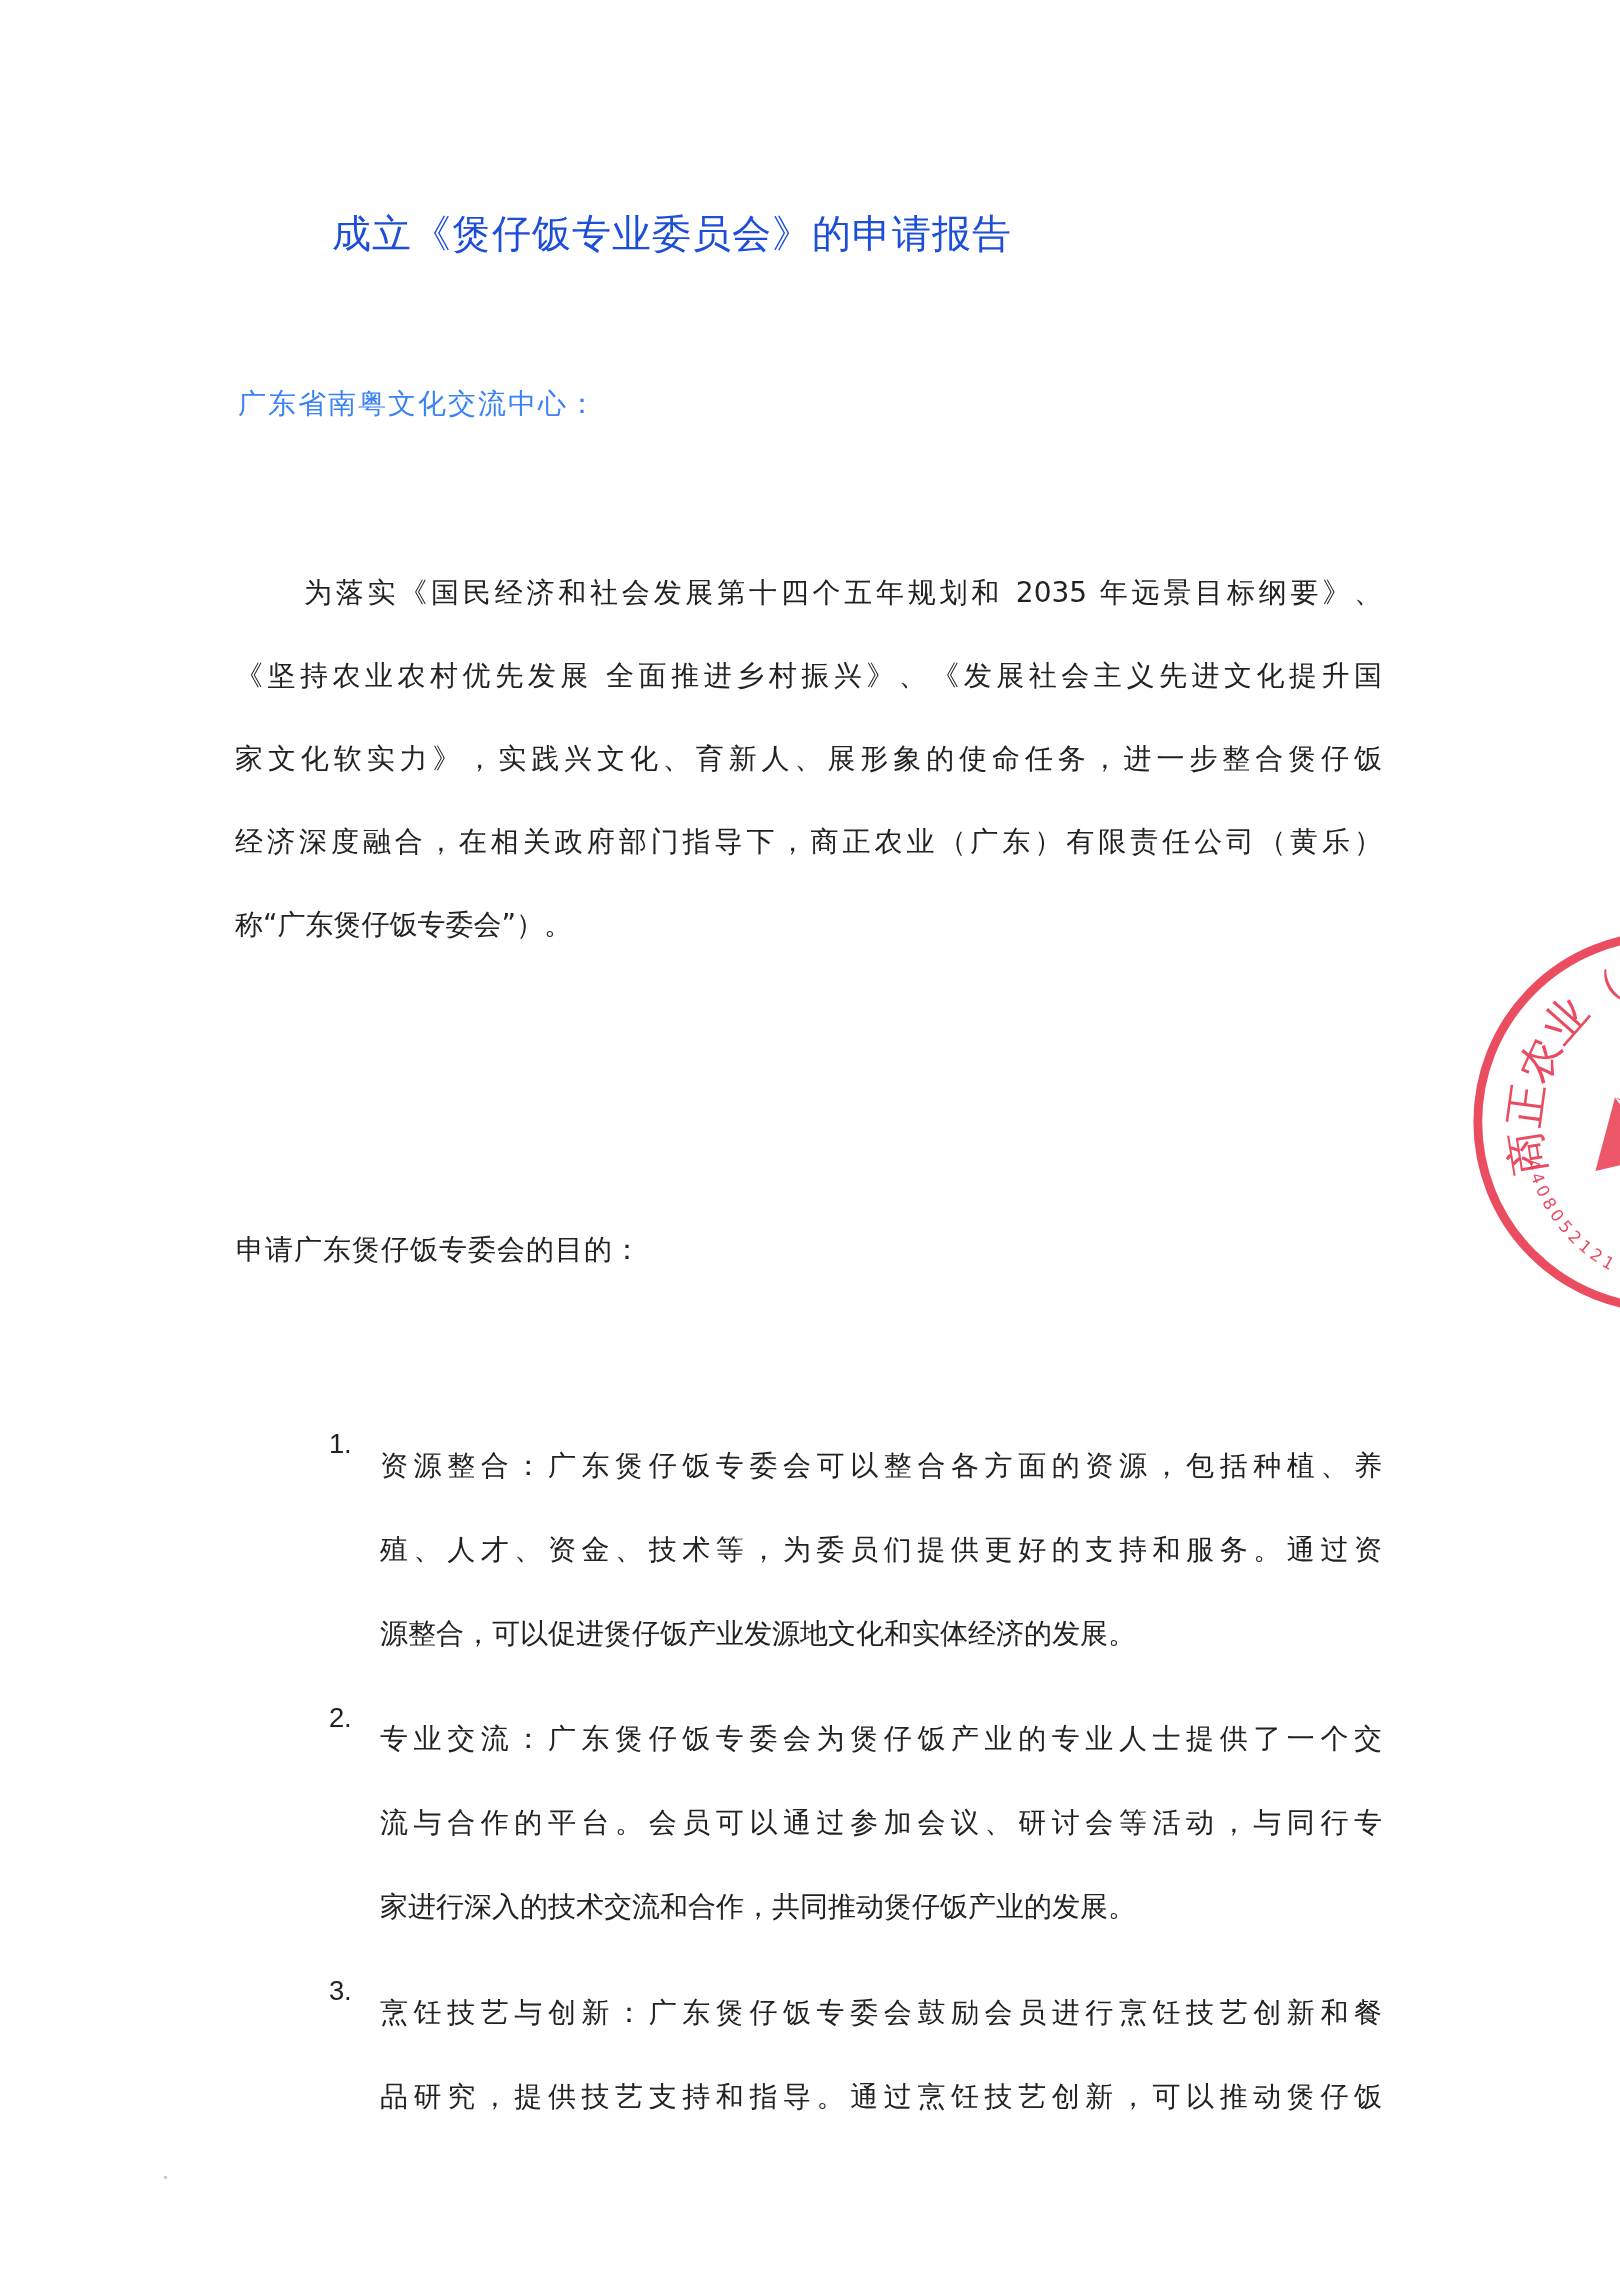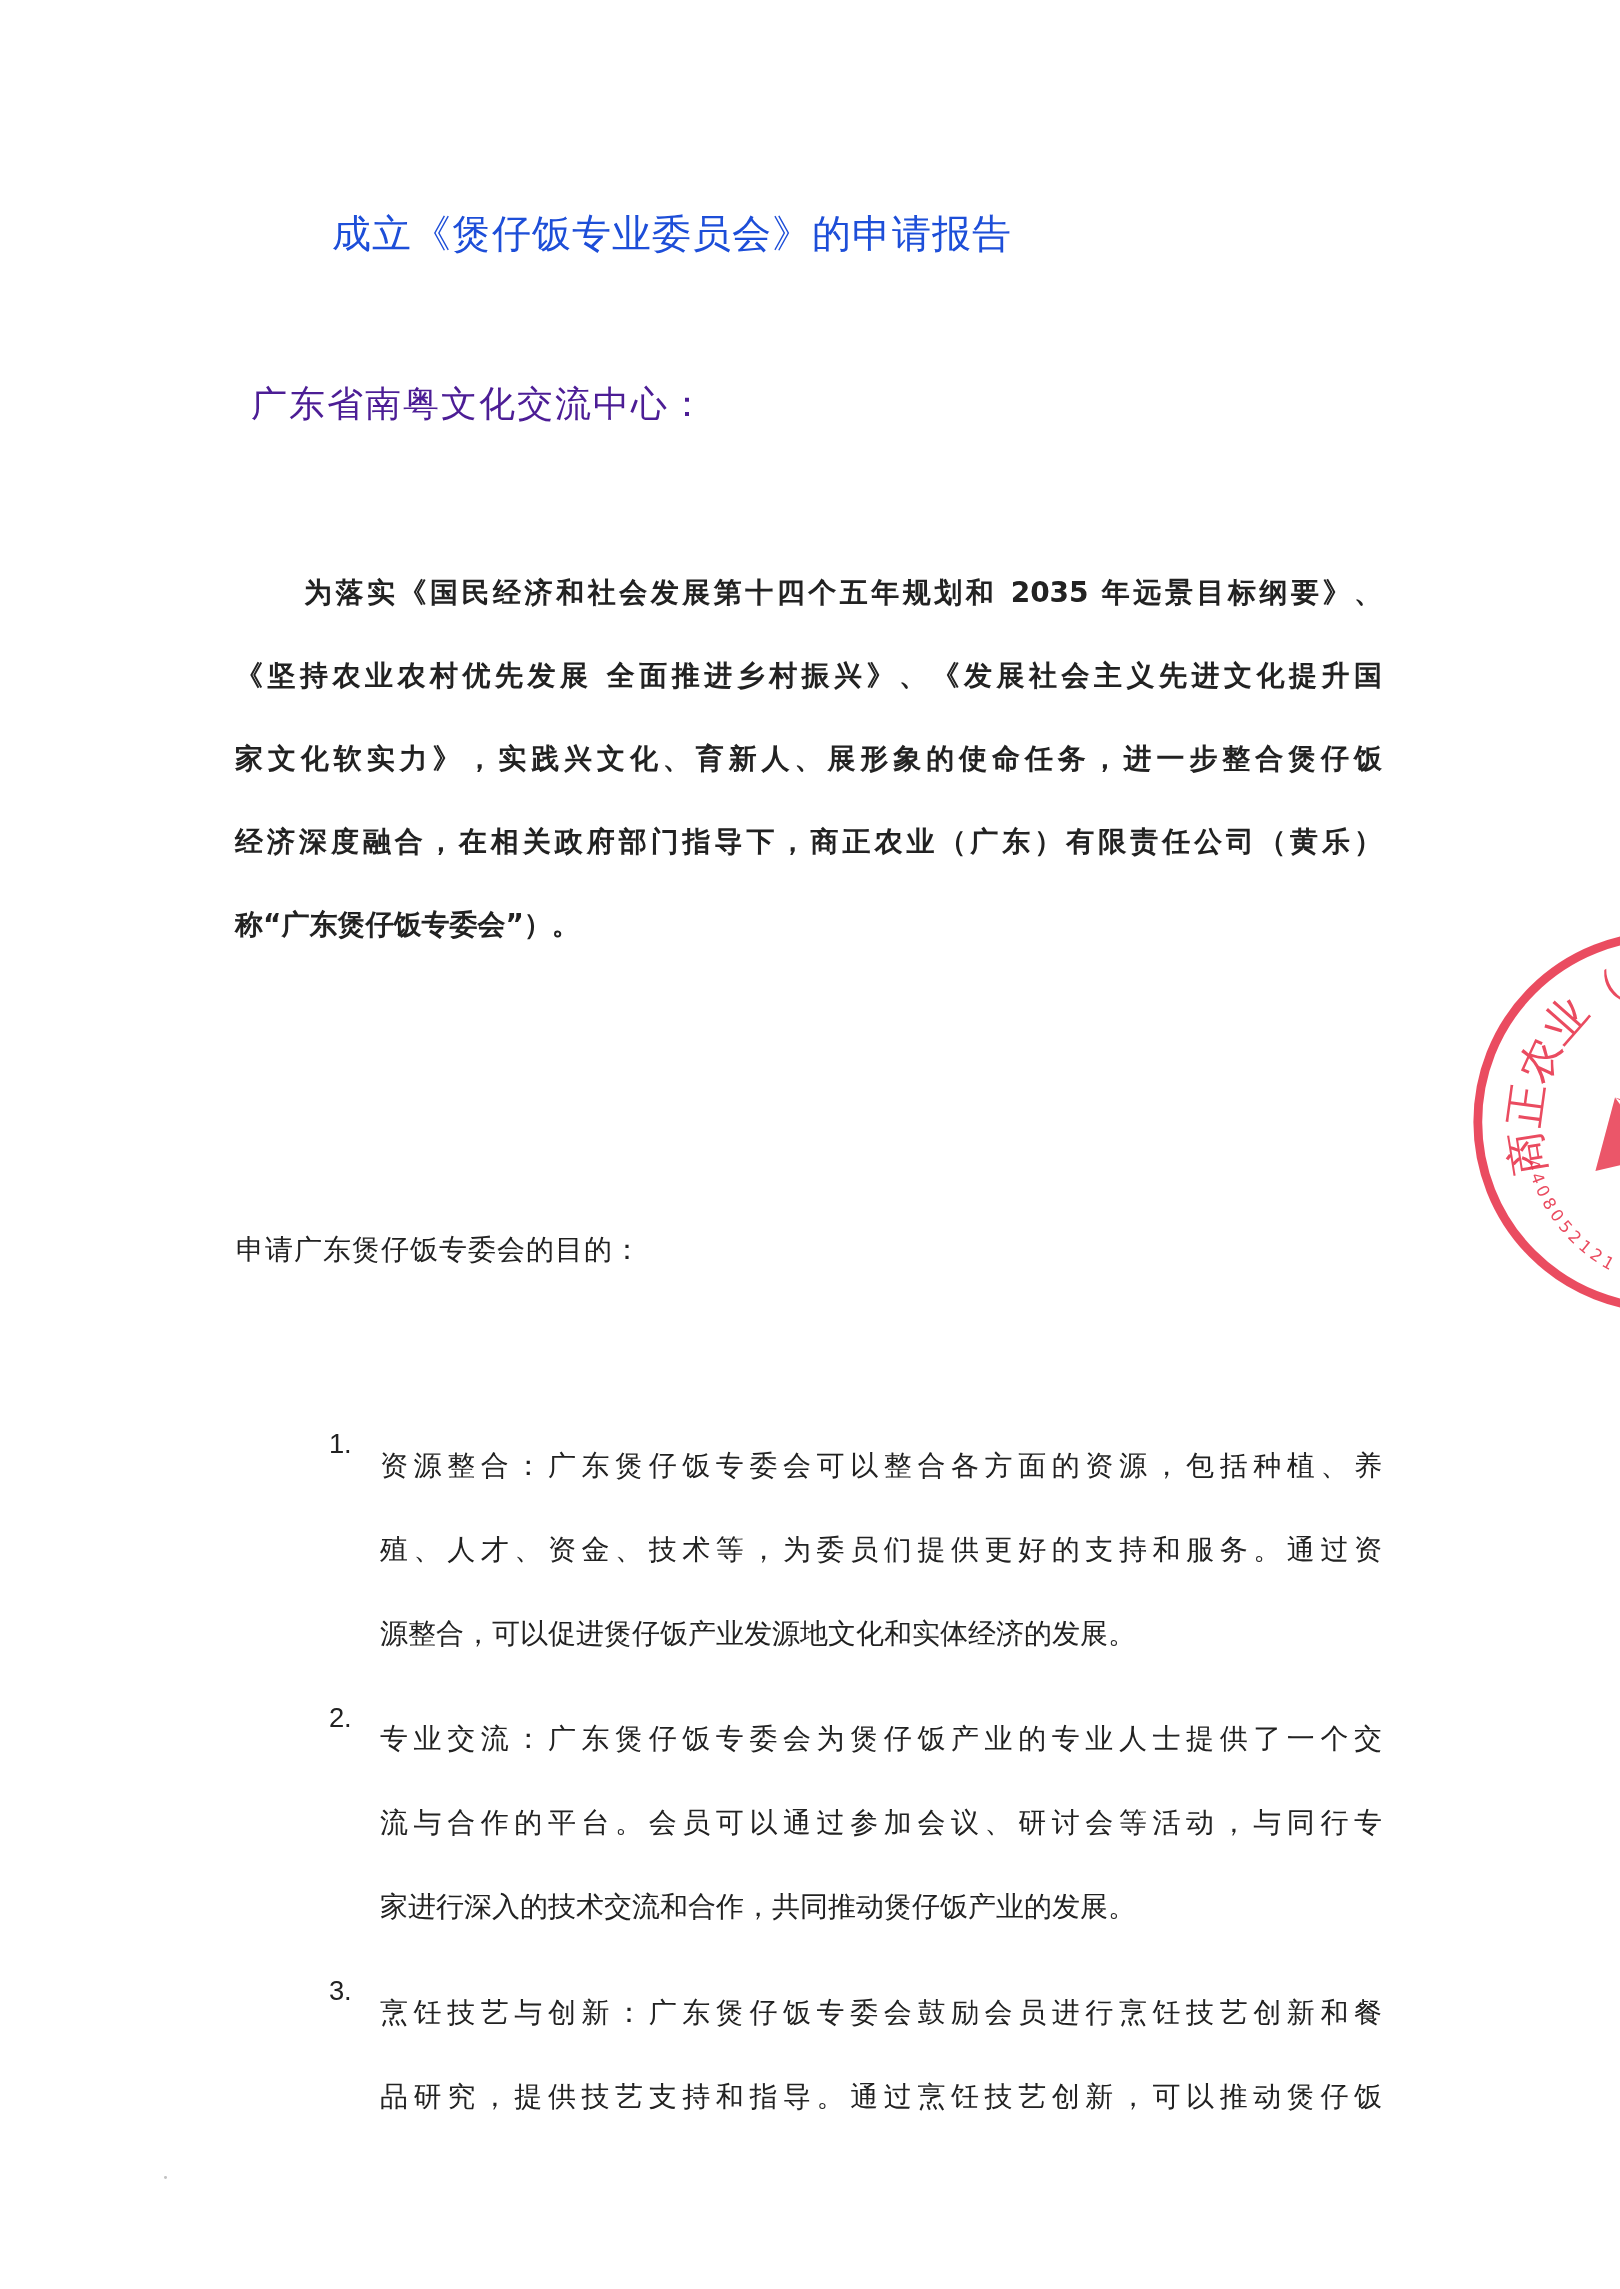--- a/index.html
+++ b/index.html
@@ -32,43 +32,42 @@
       font-size: 39px;
       letter-spacing: 1px;
       color: #1d4ed8;
       line-height: 59px;
       margin: 0;
       font-weight: normal;
     }
     .salutation {
       position: absolute;
       top: 384px;
-      left: 251px;
-      font-size: 36px;
+      left: 238px;
+      font-size: 28px;
       line-height: 39px;
       letter-spacing: 2px;
-      color: #4c1d95;
+      color: #3b82f6;
     }
     .para {
       position: absolute;
       top: 551px;
       left: 235px;
       width: 1147px;
       font-size: 28px;
       line-height: 83px;
       color: #222;
       text-align: justify;
       text-indent: 69px;
       margin: 0;
     }
     .para .line {
       display: block;
       white-space: nowrap;
       text-align-last: justify;
-      font-weight: bold;
     }
     .para .line.first { padding-left: 69px; text-indent: 0; }
     .para .line.last { text-align-last: left; }
     .purpose {
       position: absolute;
       top: 1230px;
       left: 236px;
       font-size: 28px;
       line-height: 39px;
       letter-spacing: 1px;

